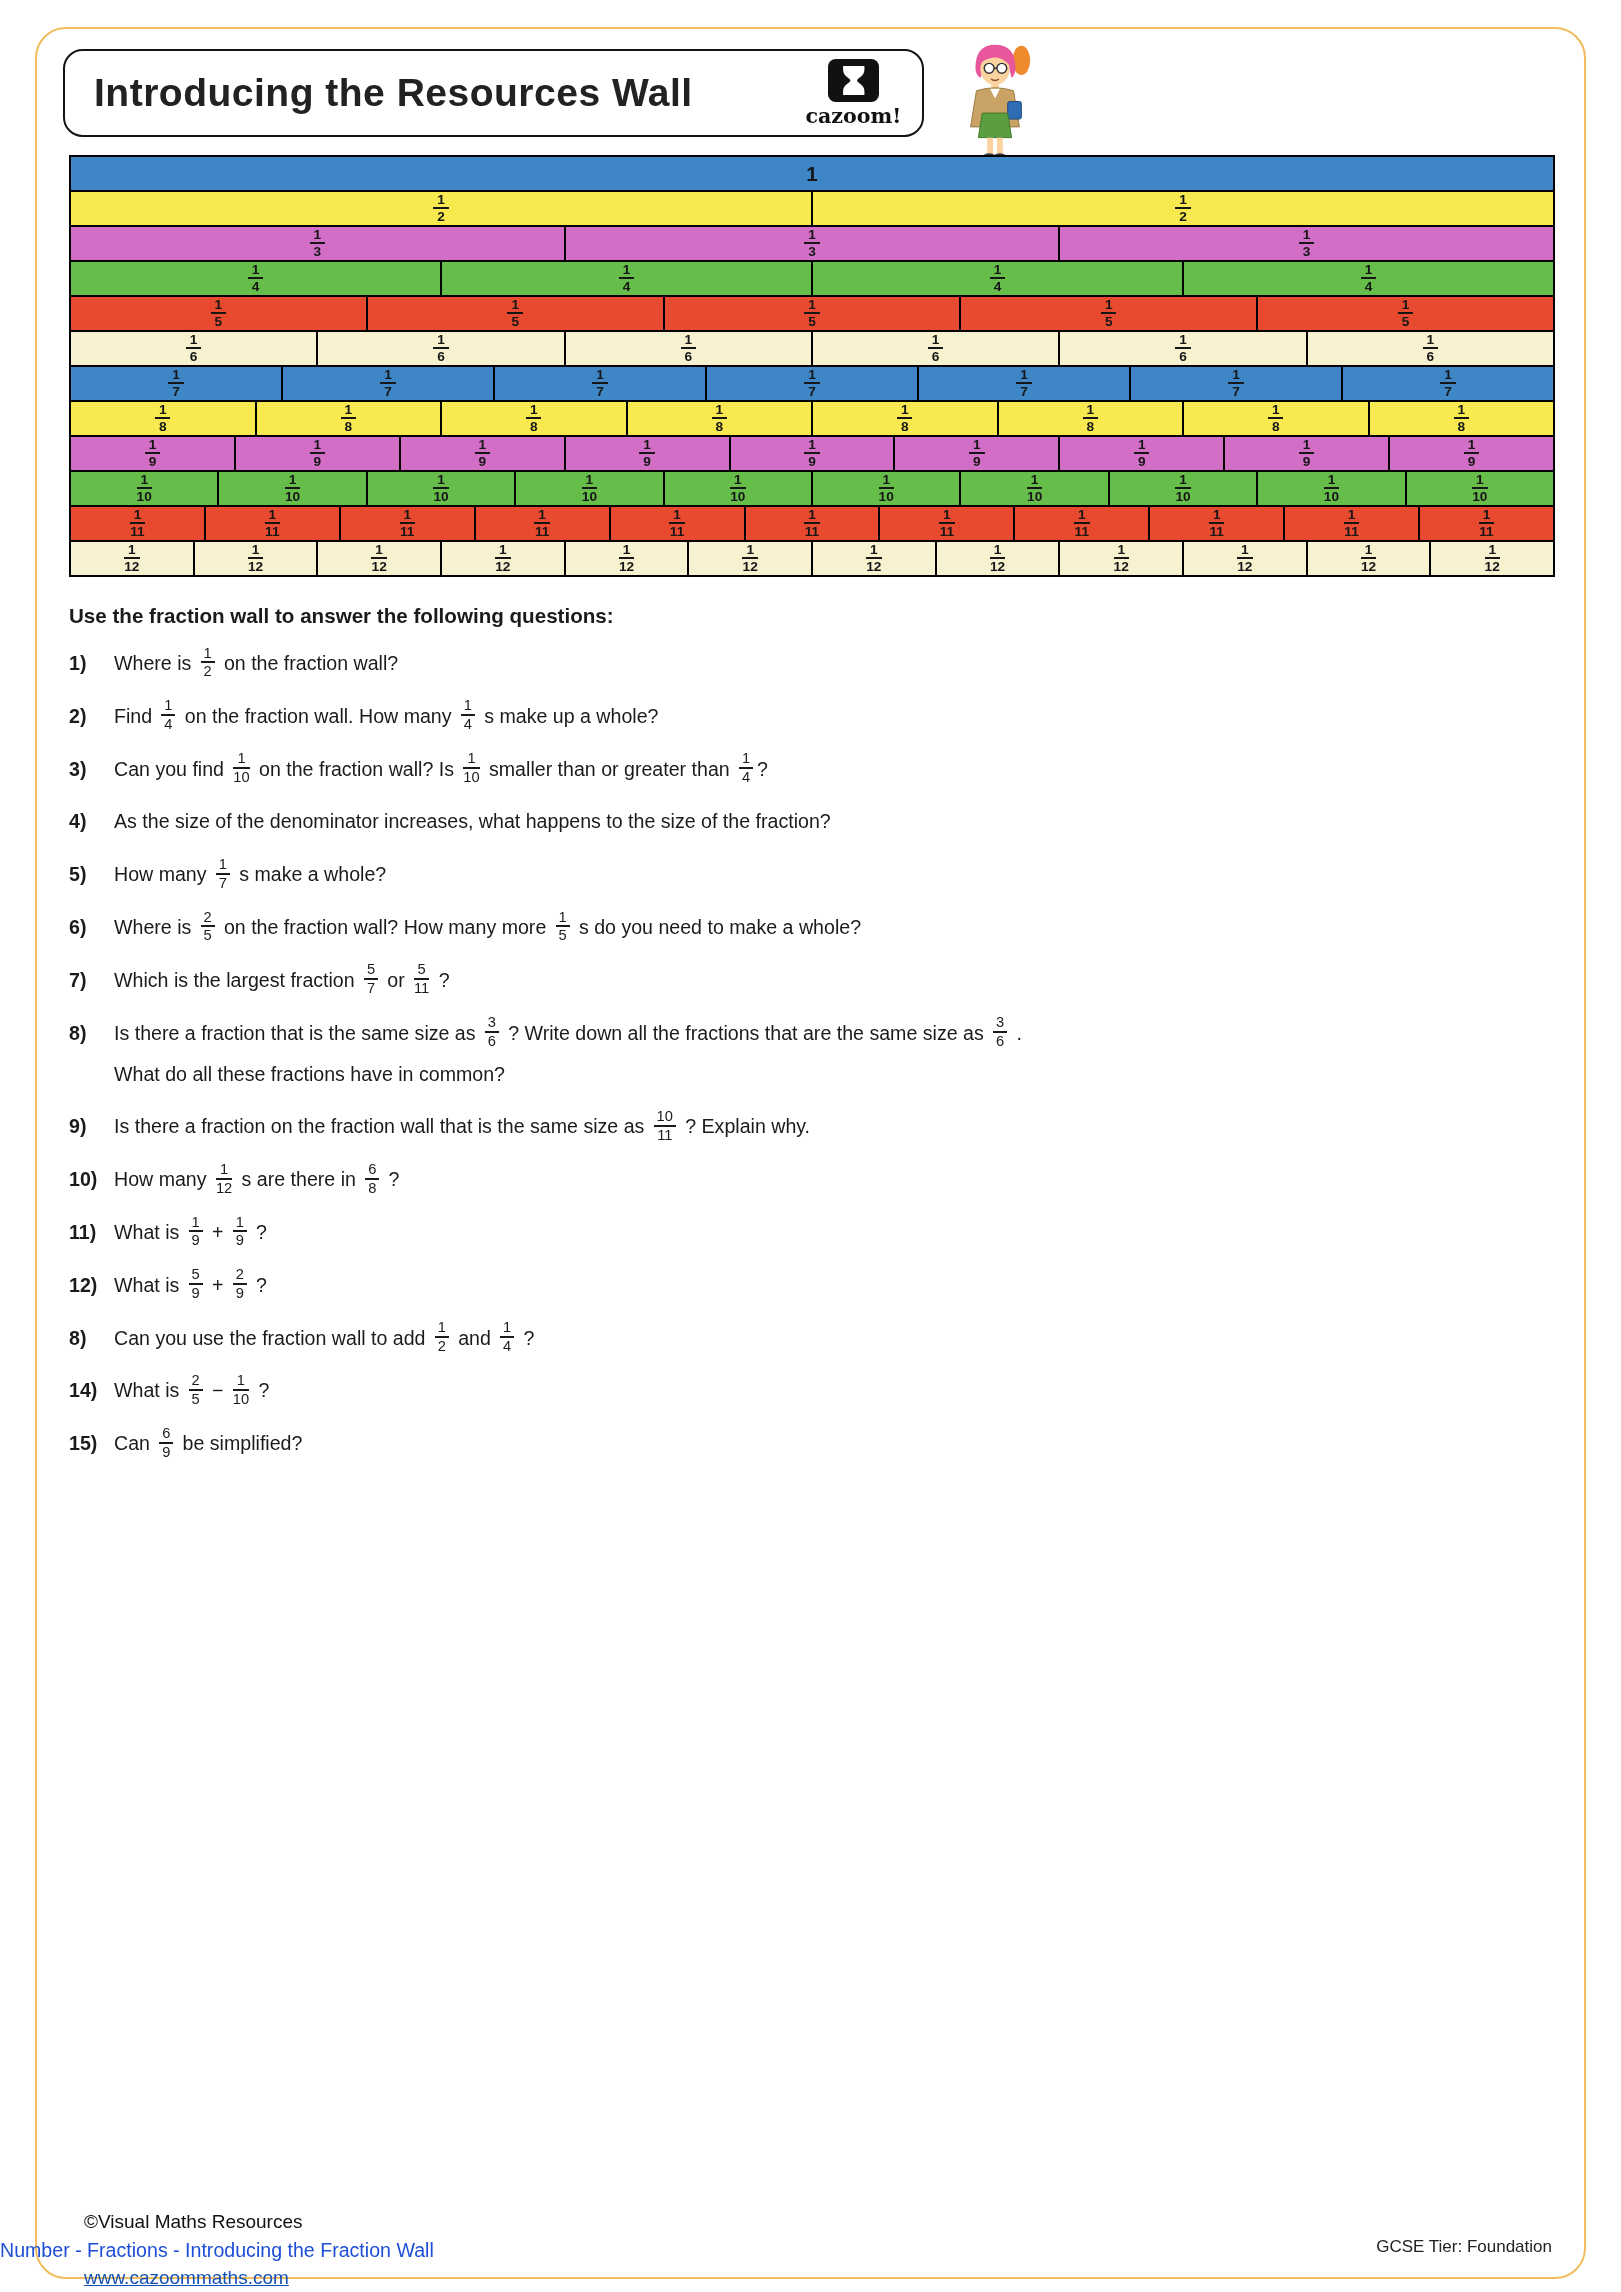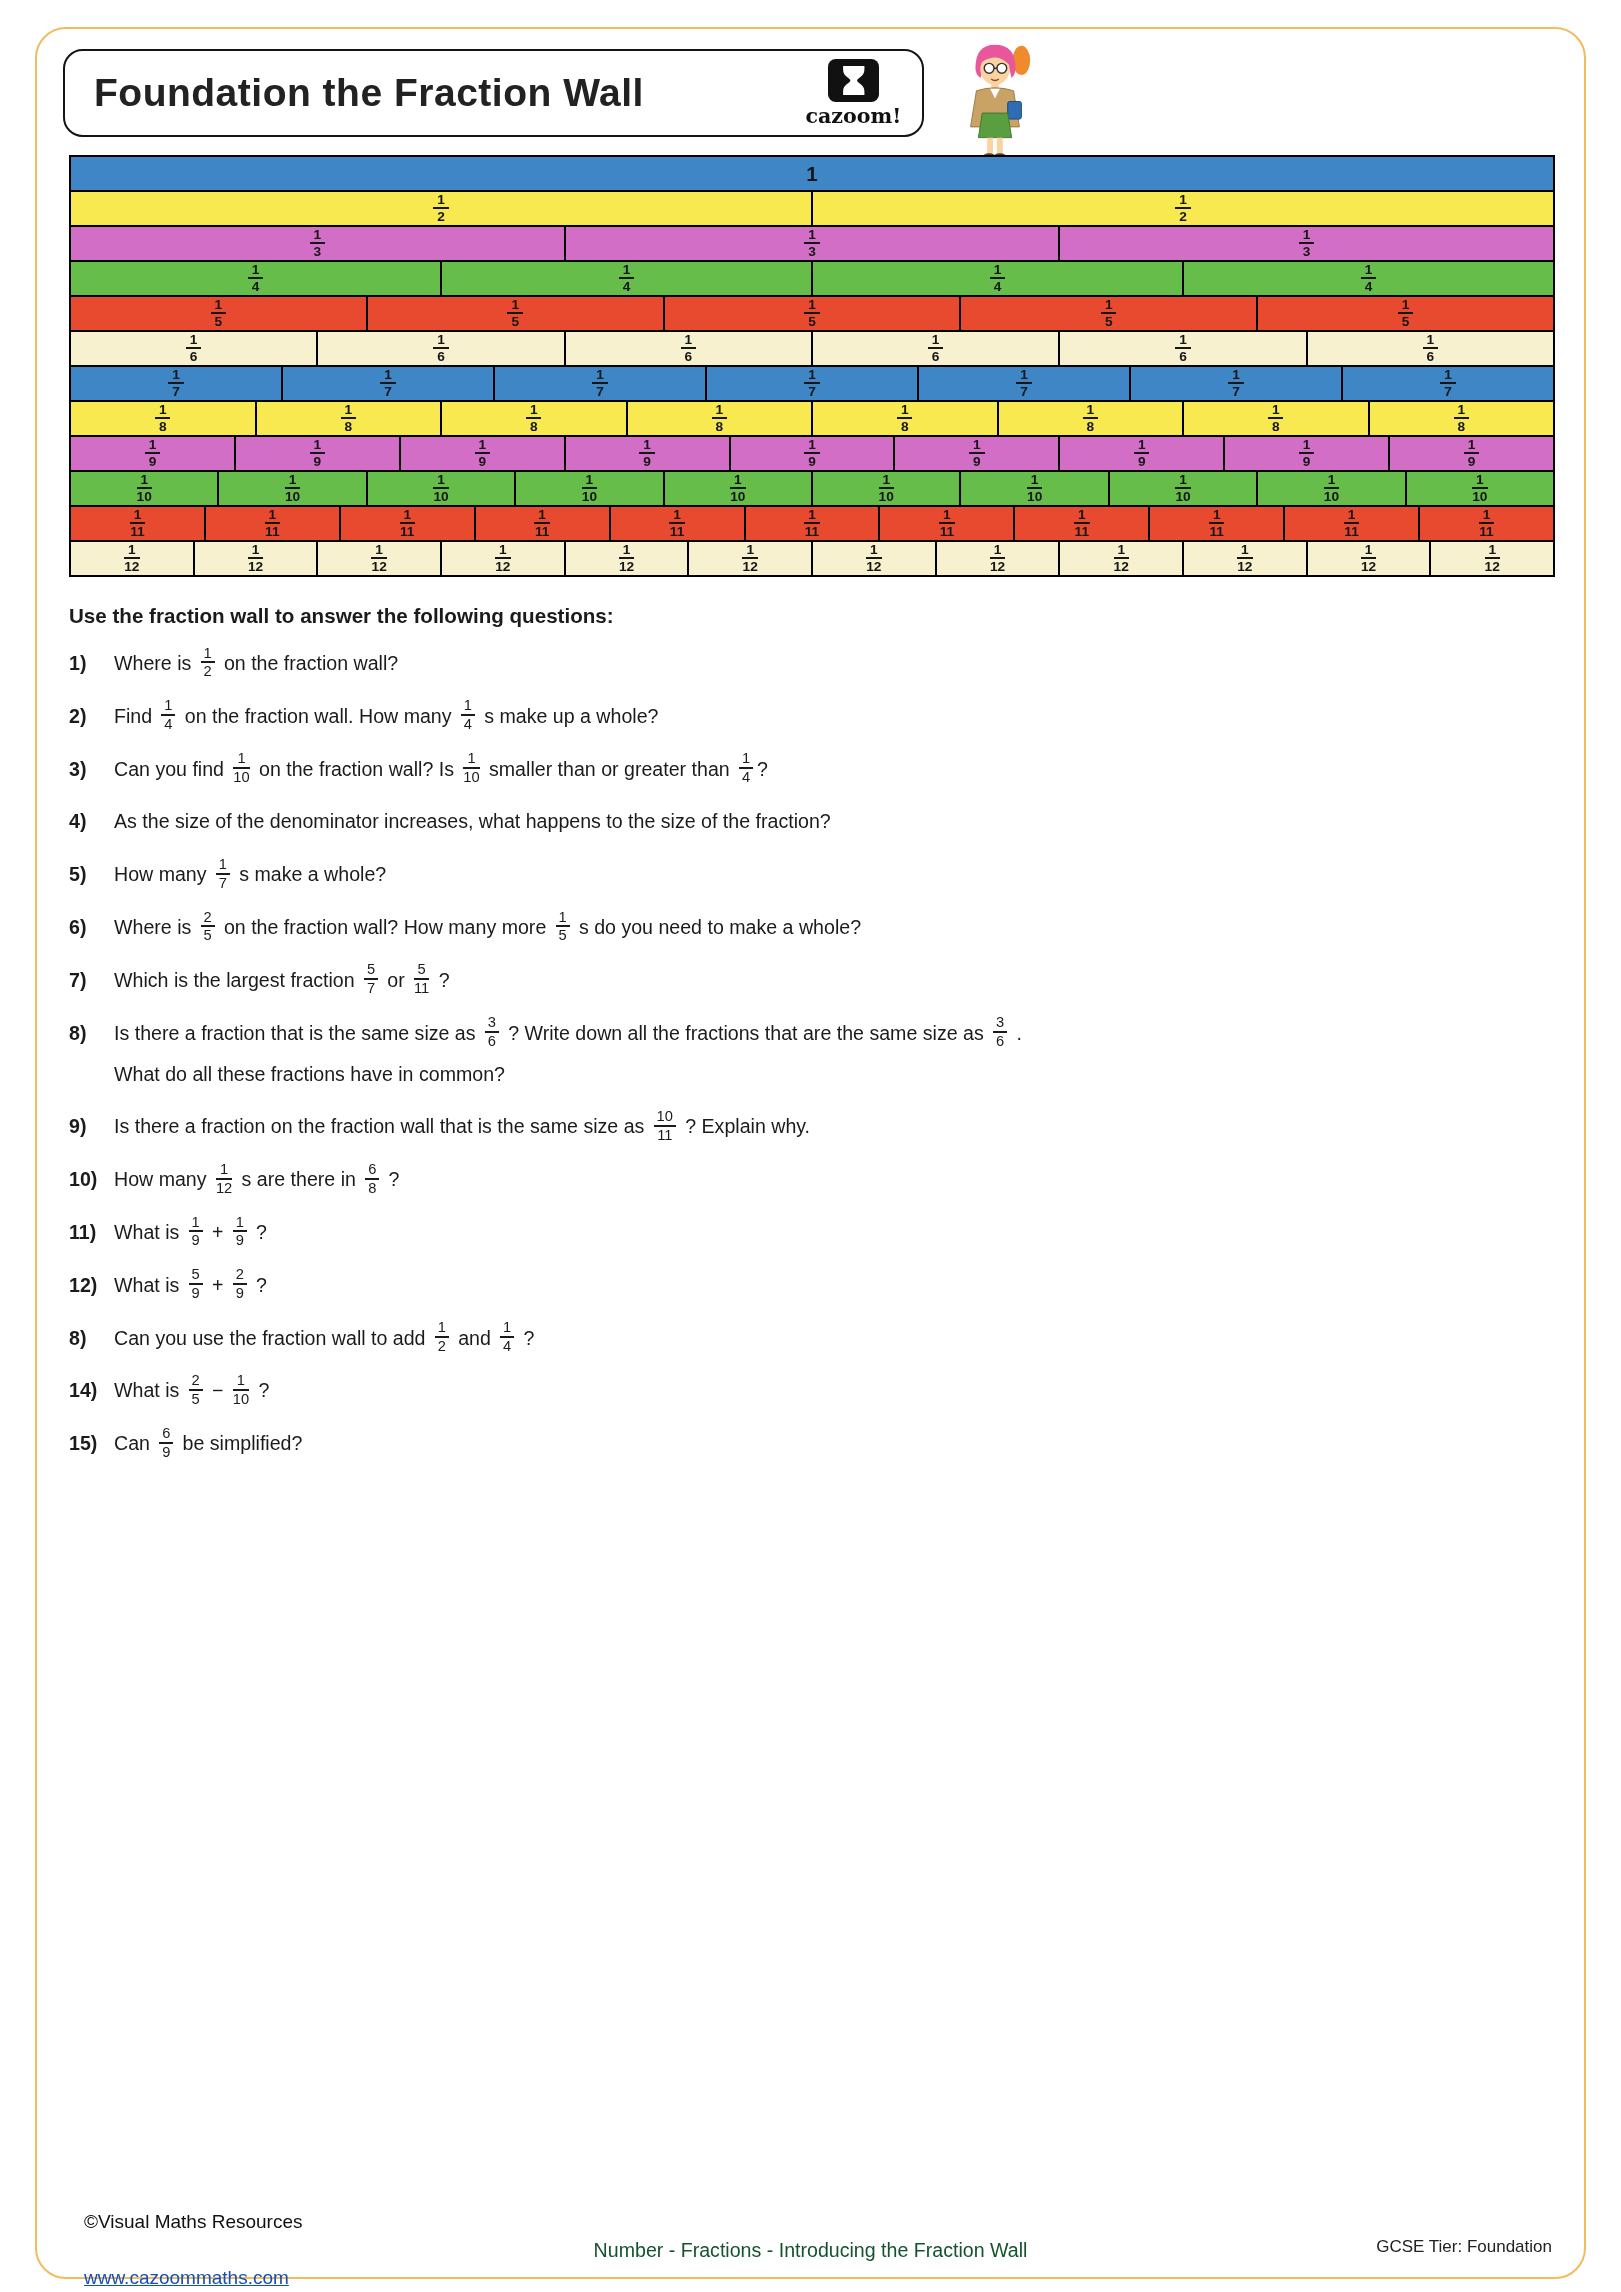--- a/index.html
+++ b/index.html
@@ -61,31 +61,31 @@
   }
   .question { display:flex; align-items:flex-start; }
   .qnum { flex:0 0 45px; font-size:19.6px; font-weight:bold; color:#1b1b1b; line-height:41px; }
   .qbody { font-size:19.6px; font-weight:normal; color:#1b1b1b; line-height:41px; }
   .ifrac { display:inline-block; vertical-align:middle; margin:0 3.9px; text-align:center; position:relative; top:-2px; }
   .inum { display:block; font-size:14.7px; line-height:1.15; border-bottom:2px solid #1b1b1b; padding:0 2.9px; }
   .iden { display:block; font-size:14.7px; line-height:1.2; }
   
   .footer-left { position:absolute; left:84px; top:2207px; font-size:19px; color:#111; line-height:1.55; }
   .footer-link { color:#1550b5; text-decoration:underline; cursor:pointer;margin-top:27px; }
-  .footer-center { position:absolute; left:0; right:0; top:2239px; text-align:center; font-size:19.6px; color:#14532d; }
+  .footer-center { position:absolute; left:0; right:0; top:2239px; font-size:19.6px; color:#1d4ed8; }
   .footer-right { position:absolute; right:69px; top:2237px; font-size:17px; color:#222; }
 </style>
 </head>
 <body>
 
 <div class="page">
   <div class="outer-border"></div>
 
   <div class="header-box">
-    <div class="title">Foundation the Fraction Wall</div>
+    <div class="title">Introducing the Resources Wall</div>
     <div class="logo-block">
       <div class="logo-square">
         <svg width="25.5" height="31" viewBox="0 0 26 32">
           <path d="M2 1 h22 v4 c0 7 -7.5 8.5 -7.5 11 c0 2.5 7.5 4 7.5 11 v4 H2 v-4 c0 -7 7.5 -8.5 7.5 -11 c0 -2.5 -7.5 -4 -7.5 -11 z" fill="#ffffff"></path>
         </svg>
       </div>
       <div class="logo-text">cazoom!</div>
     </div>
   </div>
 

